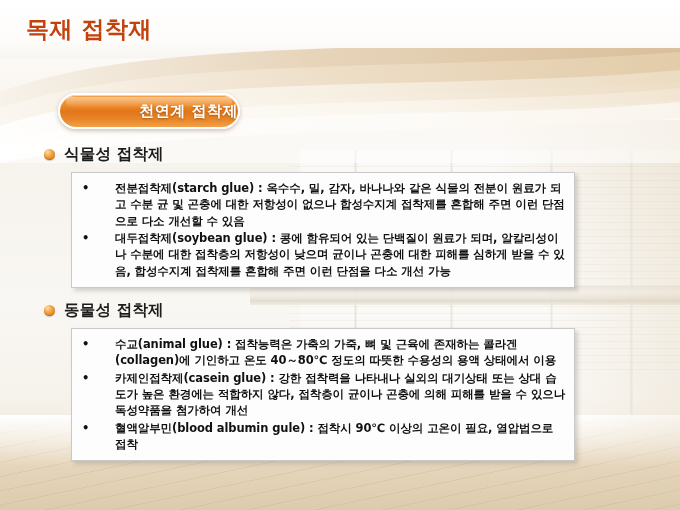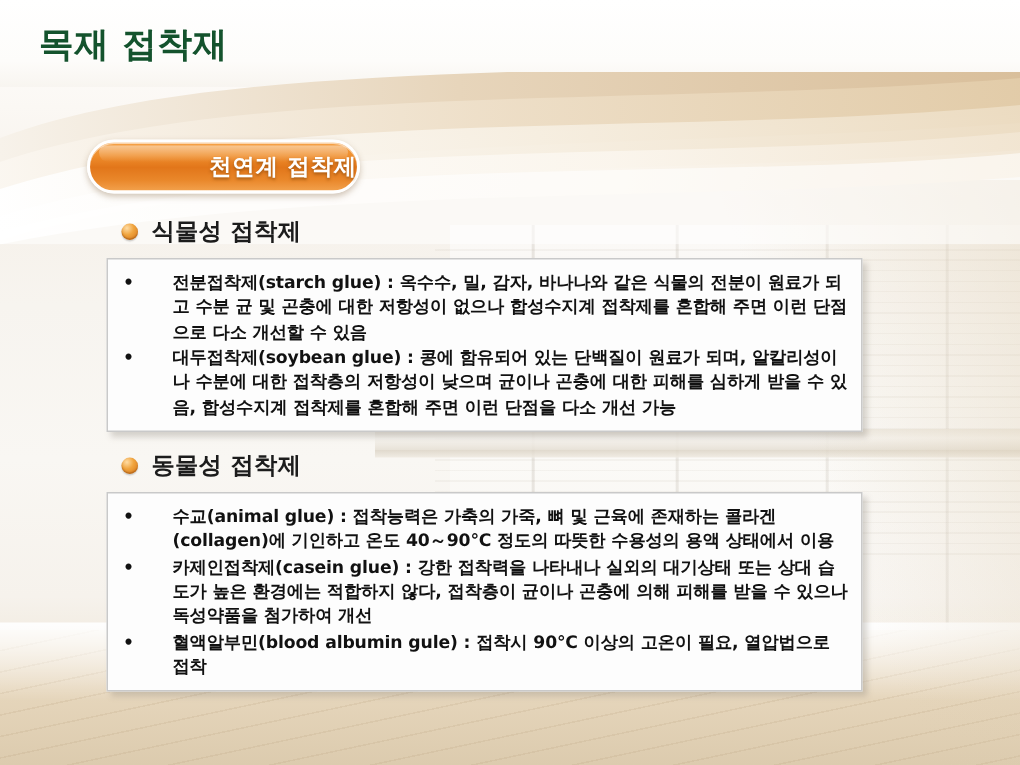--- a/index.html
+++ b/index.html
@@ -115,21 +115,21 @@
     background: linear-gradient(180deg,#ffffff 0%, #fdfcfa 70%, #f8f5f0 100%);
   }
 
   
   .slide-title {
     position: absolute;
     left: 26px; top: 14px;
     font-size: 23px;
     font-weight: bold;
     letter-spacing: .5px;
-    color: #14532d;
+    color: #c2410c;
     text-shadow: 0 1px 0 rgba(255,255,255,.8);
   }
 
   
   .pill {
     position: absolute;
     left: 58px; top: 93px;
     width: 178px; height: 32px;
     border-radius: 18px;
     background: linear-gradient(180deg,
@@ -157,21 +157,21 @@
     letter-spacing: .5px;
     text-shadow: 0 1px 2px rgba(130,70,10,.65);
   }
 
   
   .section { position: absolute; left: 0; width: 680px; }
   .sec-head {
     display: flex;
     align-items: center;
     gap: 9px;
-    padding-left: 81px;
+    padding-left: 44px;
     margin-bottom: 7px;
   }
   .sec-bullet {
     width: 11px; height: 11px;
     border-radius: 50%;
     flex: 0 0 auto;
     background: radial-gradient(circle at 33% 28%, #ffdca4 0%, #f0a43e 42%, #d8761a 100%);
     box-shadow: inset 0 -1px 1px rgba(140,70,10,.5), 0 1px 1px rgba(0,0,0,.18);
   }
   .sec-title {
@@ -286,21 +286,21 @@
   </div>
 
   <div class="section" id="sec-animal">
     <div class="sec-head">
       <span class="sec-bullet"></span>
       <span class="sec-title">동물성 접착제</span>
     </div>
     <div class="box">
       <div class="para">
         <span class="dash">•</span>
-        <span class="ptext">수교(animal glue) : 접착능력은 가축의 가죽, 뼈 및 근육에 존재하는 콜라겐(collagen)에 기인하고 온도 40～90℃ 정도의 따뜻한 수용성의 용액 상태에서 이용</span>
+        <span class="ptext">수교(animal glue) : 접착능력은 가축의 가죽, 뼈 및 근육에 존재하는 콜라겐(collagen)에 기인하고 온도 40～80℃ 정도의 따뜻한 수용성의 용액 상태에서 이용</span>
       </div>
       <div class="para">
         <span class="dash">•</span>
         <span class="ptext">카제인접착제(casein glue) : 강한 접착력을 나타내나 실외의 대기상태 또는 상대 습도가 높은 환경에는 적합하지 않다, 접착층이 균이나 곤충에 의해 피해를 받을 수 있으나 독성약품을 첨가하여 개선</span>
       </div>
       <div class="para">
         <span class="dash">•</span>
         <span class="ptext">혈액알부민(blood albumin gule) : 접착시 90℃ 이상의 고온이 필요, 열압법으로 접착</span>
       </div>
     </div>

